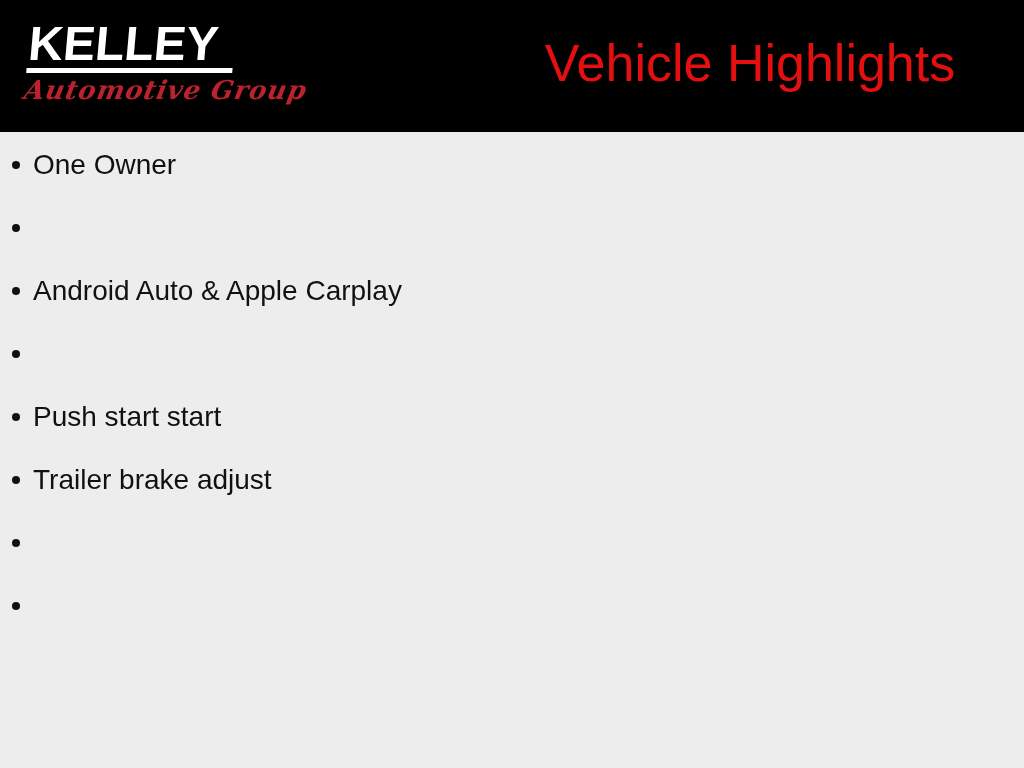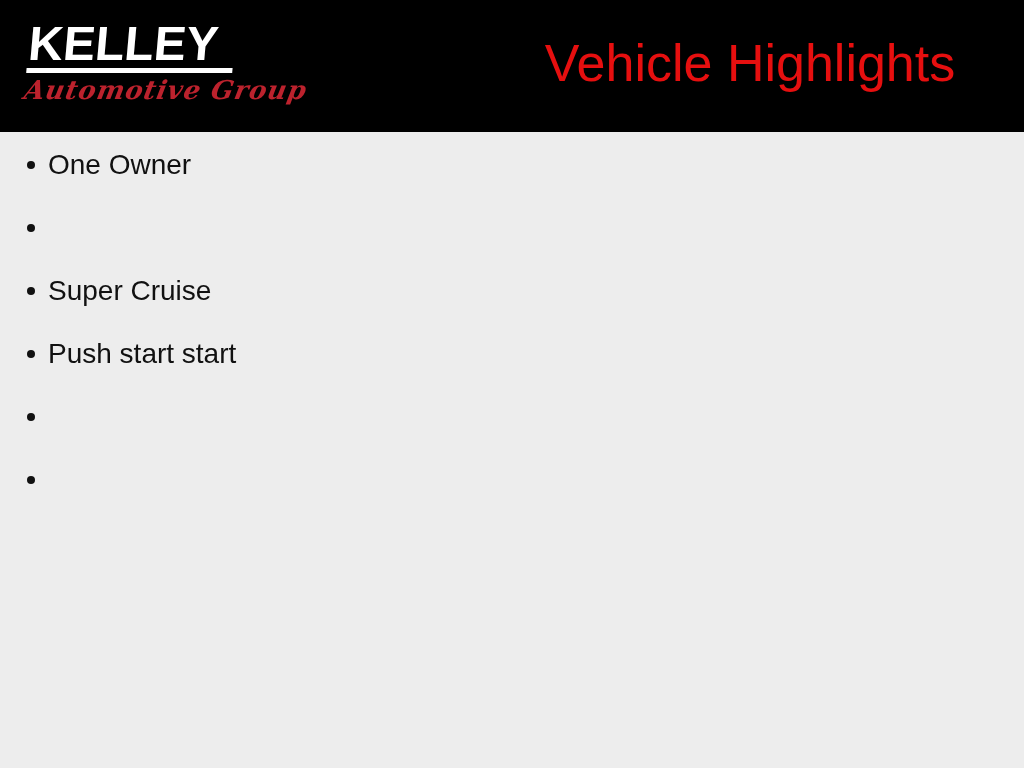--- a/index.html
+++ b/index.html
@@ -73,21 +73,21 @@
     font-family: Liberation Sans, sans-serif;
     font-weight: normal;
     font-size: 52px;
     line-height: 62px;
     white-space: nowrap;
   }
   
   .content {
     position: absolute;
     top: 132px;
-    left: 15px;
+    left: 0;
     width: 880px;
     height: 636px;
     background: var(--page-bg);
   }
   .highlights {
     list-style: none;
     padding-top: 1px;
   }
   .highlight-item {
     height: 63px;
@@ -127,31 +127,38 @@
     <ul class="highlights">
   <li class="highlight-item">
     <span class="bullet"></span>
     <span class="item-text">One Owner</span>
   </li>
 
   <li class="highlight-item">
     <span class="bullet"></span>
   </li>
 
+  <li class="highlight-item">
+    <span class="bullet"></span>
+    <span class="item-text">Android Auto &amp; Apple Carplay</span>
+  </li>
 
   <li class="highlight-item">
     <span class="bullet"></span>
-    <span class="item-text">Super Cruise</span>
   </li>
 
   <li class="highlight-item">
     <span class="bullet"></span>
     <span class="item-text">Push start start</span>
   </li>
 
+  <li class="highlight-item">
+    <span class="bullet"></span>
+    <span class="item-text">Trailer brake adjust</span>
+  </li>
 
 
   <li class="highlight-item">
     <span class="bullet"></span>
   </li>
 
   <li class="highlight-item">
     <span class="bullet"></span>
   </li>
 

